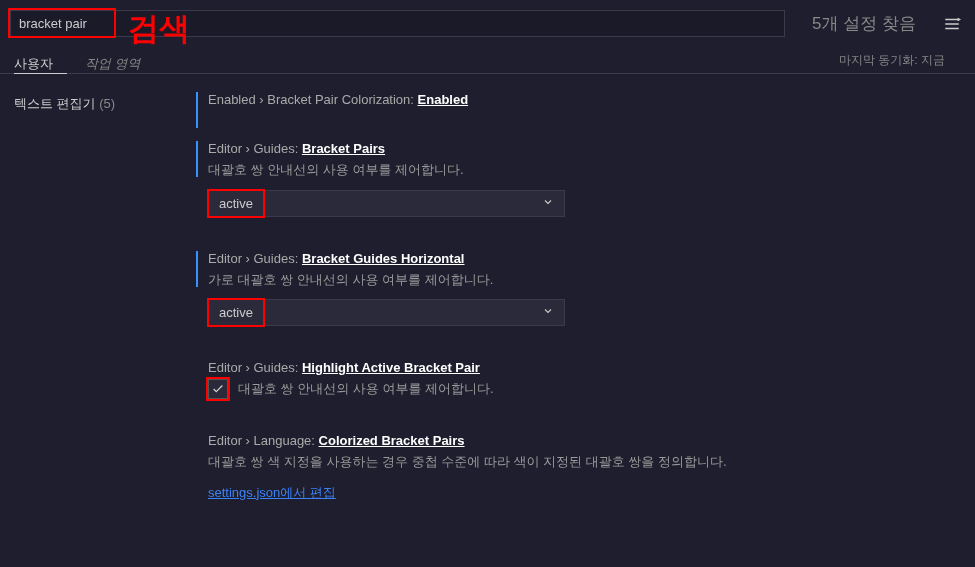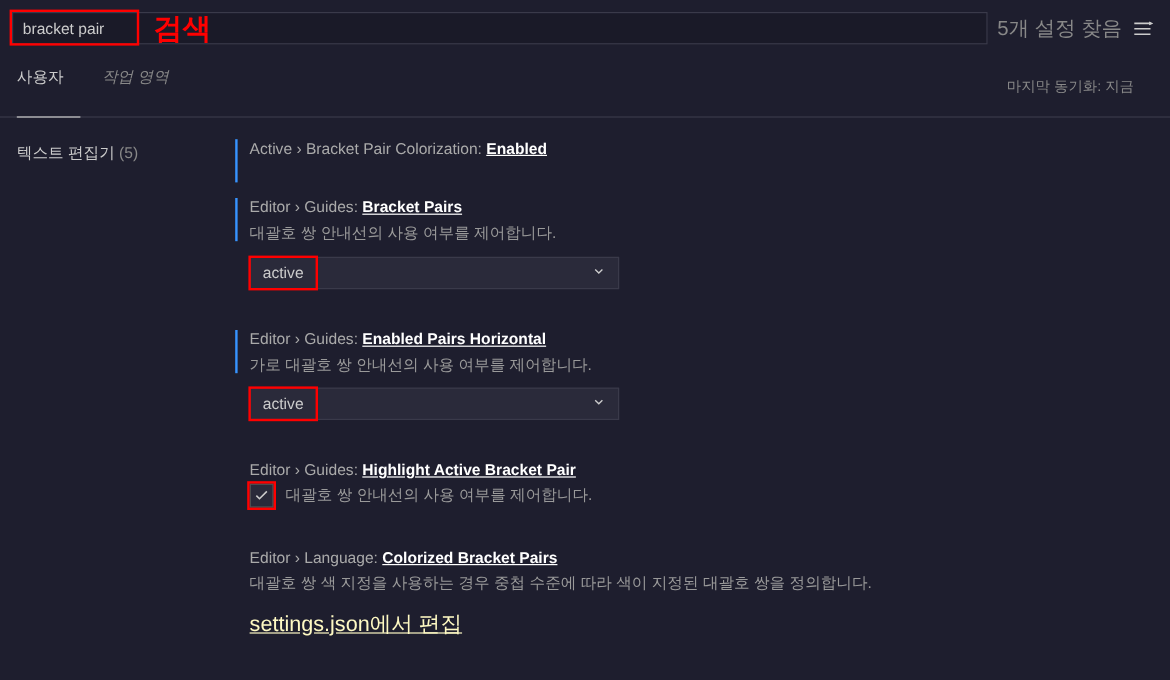--- a/index.html
+++ b/index.html
@@ -13,21 +13,21 @@
       font-family: "Segoe UI", -apple-system, sans-serif;
       font-size: 13px;
       width: 975px;
       height: 567px;
       overflow: hidden;
     }
     .header {
       display: flex;
       align-items: center;
       padding: 10px 14px 10px 10px;
-      gap: 8px;
+      gap: 27px;
     }
     .search-wrapper {
       position: relative;
       flex: 1;
     }
     .search-input {
       width: 100%;
       background: #1a1a28;
       border: 1px solid #3a3a4a;
       color: #cccccc;
@@ -41,21 +41,21 @@
       border: 2px solid #ff0000;
       left: -2px;
       top: -2px;
       width: 108px;
       height: 30px;
       pointer-events: none;
     }
     .search-label-annotation {
       position: absolute;
       color: #ff0000;
-      font-size: 24px;
+      font-size: 31px;
       font-weight: bold;
       left: 118px;
       top: -2px;
       pointer-events: none;
     }
     .settings-count {
       color: #888;
       font-size: 17px;
       white-space: nowrap;
     }
@@ -66,21 +66,21 @@
       align-items: center;
     }
     .tabs-row {
       display: flex;
       align-items: center;
       padding: 0 14px;
       border-bottom: 1px solid #3a3a4a;
       position: relative;
     }
     .tab {
-      padding: 8px 14px 24px 0;
+      padding: 8px 14px 0 0;
       margin-right: 18px;
       cursor: pointer;
       color: #cccccc;
       font-size: 13px;
       border-bottom: 1px solid transparent;
       margin-bottom: -1px;
     }
     .tab.active {
       border-bottom: 1px solid #cccccc;
     }
@@ -175,21 +175,21 @@
       position: absolute;
       border: 2px solid #ff0000;
       left: -3px;
       top: -3px;
       right: -3px;
       bottom: -3px;
       pointer-events: none;
     }
     .dropdown {
       margin-top: 10px;
-      width: 308px;
+      width: 357px;
       background: #2a2a3a;
       border: 1px solid #3a3a4a;
       padding: 5px 10px;
       display: flex;
       align-items: center;
       justify-content: space-between;
       cursor: pointer;
       position: relative;
     }
     .dropdown-value {
@@ -201,24 +201,24 @@
       left: -2px;
       top: -2px;
       width: 58px;
       bottom: -2px;
       pointer-events: none;
     }
     .chevron-down {
       color: #cccccc;
     }
     .link-text {
-      color: #fef9c3;
+      color: #3b82f6;
       text-decoration: underline;
       cursor: pointer;
-      font-size: 18px;
+      font-size: 13px;
       display: inline-block;
       margin-top: 12px;
     }
   </style>
 </head>
 <body>
 
 <div class="header">
   <div class="search-wrapper">
     <input class="search-input" value="bracket pair" style="">
@@ -245,21 +245,21 @@
     <div class="sidebar-item">
       <span>텍스트 편집기</span>
       <span class="sidebar-count">(5)</span>
     </div>
   </div>
 
   <div class="content">
 
     <div class="setting-item modified">
       <div class="setting-title">
-        <span class="path">Active › Bracket Pair Colorization: </span><span class="name">Enabled</span>
+        <span class="path">Enabled › Bracket Pair Colorization: </span><span class="name">Enabled</span>
       </div>
     </div>
 
     <div class="setting-item modified">
       <div class="setting-title">
         <span class="path">Editor › Guides: </span><span class="name">Bracket Pairs</span>
       </div>
       <div class="setting-desc">대괄호 쌍 안내선의 사용 여부를 제어합니다.</div>
       <div class="dropdown">
         <span class="dropdown-value">active</span>
@@ -267,21 +267,21 @@
           <svg width="12" height="12" viewBox="0 0 16 16">
               <path d="M4 6l4 4 4-4" stroke="currentColor" stroke-width="1.5" fill="none"></path>
             </svg>
         </span>
         <div class="dropdown-highlight"></div>
       </div>
     </div>
 
     <div class="setting-item modified">
       <div class="setting-title">
-        <span class="path">Editor › Guides: </span><span class="name">Enabled Pairs Horizontal</span>
+        <span class="path">Editor › Guides: </span><span class="name">Bracket Guides Horizontal</span>
       </div>
       <div class="setting-desc">가로 대괄호 쌍 안내선의 사용 여부를 제어합니다.</div>
       <div class="dropdown">
         <span class="dropdown-value">active</span>
         <span class="chevron-down">
           <svg width="12" height="12" viewBox="0 0 16 16">
               <path d="M4 6l4 4 4-4" stroke="currentColor" stroke-width="1.5" fill="none"></path>
             </svg>
         </span>
         <div class="dropdown-highlight"></div>

